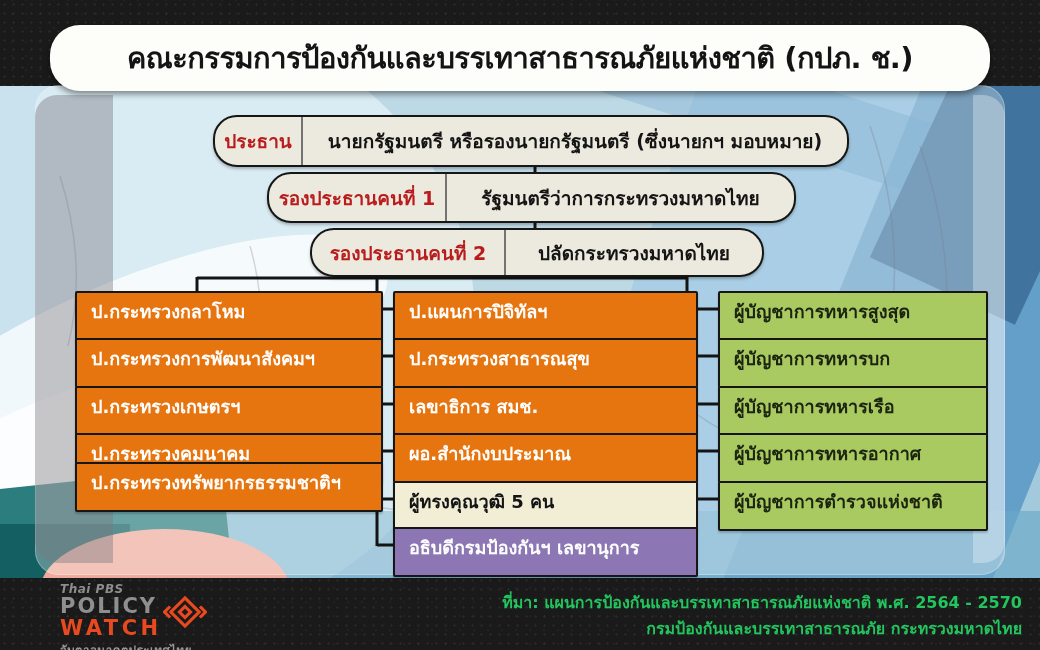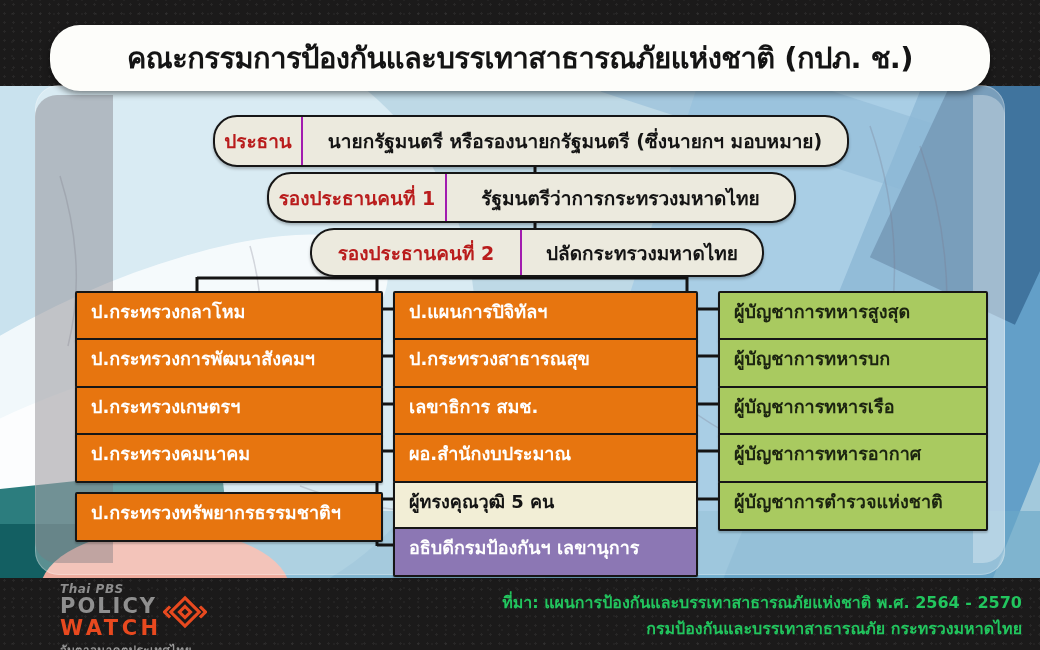--- a/index.html
+++ b/index.html
@@ -29,27 +29,27 @@
     box-shadow:0 3px 6px rgba(0,0,0,0.45);}
   #title-banner span{font-size:29px;font-weight:800;color:#141414;letter-spacing:-0.5px;white-space:nowrap;}
   
   #connectors{left:0;top:0;width:1040px;height:650px;pointer-events:none;}
   
   .row-box{background:#eceade;border:2px solid #161616;border-radius:24px;
     display:flex;align-items:stretch;box-shadow:0 2px 3px rgba(0,0,0,0.25);}
   .row-box .lbl{display:flex;align-items:center;justify-content:center;
     font-weight:800;font-size:19px;color:#b91c1c;white-space:nowrap;}
   .row-box .val{display:flex;align-items:center;justify-content:center;flex:1;
-    border-left:2px solid #a21caf;font-weight:800;font-size:19px;color:#141414;white-space:nowrap;}
+    border-left:2px solid #737373;font-weight:800;font-size:19px;color:#141414;white-space:nowrap;}
   #row-chair{left:213px;top:115px;width:632px;height:48px;}
   #row-chair .lbl{width:86px;}
   #row-vice1{left:267px;top:172px;width:525px;height:47px;}
   #row-vice1 .lbl{width:176px;}
   #row-vice2{left:310px;top:228px;width:450px;height:45px;}
-  #row-vice2 .lbl{width:208px;}
+  #row-vice2 .lbl{width:192px;}
   
   .mbox{border:2px solid #161616;border-radius:2px;display:flex;align-items:center;
     padding:0 8px 10px 14px;font-weight:800;font-size:18px;white-space:nowrap;
     box-shadow:0 2px 2px rgba(0,0,0,0.2);}
   .orange{background:#e7750f;color:#ffffff;}
   .green{background:#a9ca60;color:#1c2410;}
   .cream{background:#f2eed6;color:#141414;}
   .purple{background:#8c77b4;color:#ffffff;}
   .col-left{left:75px;width:282px;height:36px;}
   .col-mid{left:393px;width:279px;height:36px;}
@@ -131,21 +131,21 @@
 </div>
 <div id="row-vice2" class="row-box abs">
   <div class="lbl">รองประธานคนที่ 2</div>
   <div class="val">ปลัดกระทรวงมหาดไทย</div>
 </div>
 
 <div class="mbox orange col-left abs" style="top:291px">ป.กระทรวงกลาโหม</div>
 <div class="mbox orange col-left abs" style="top:338px">ป.กระทรวงการพัฒนาสังคมฯ</div>
 <div class="mbox orange col-left abs" style="top:386px">ป.กระทรวงเกษตรฯ</div>
 <div class="mbox orange col-left abs" style="top:433px">ป.กระทรวงคมนาคม</div>
-<div class="mbox orange col-left abs" style="top:492px">ป.กระทรวงทรัพยากรธรรมชาติฯ</div>
+<div class="mbox orange col-left abs" style="top:462px">ป.กระทรวงทรัพยากรธรรมชาติฯ</div>
 
 <div class="mbox orange col-mid abs" style="top:291px">ป.แผนการปิจิทัลฯ</div>
 <div class="mbox orange col-mid abs" style="top:338px">ป.กระทรวงสาธารณสุข</div>
 <div class="mbox orange col-mid abs" style="top:386px">เลขาธิการ สมช.</div>
 <div class="mbox orange col-mid abs" style="top:433px">ผอ.สำนักงบประมาณ</div>
 <div class="mbox cream col-mid abs" style="top:481px">ผู้ทรงคุณวุฒิ 5 คน</div>
 <div class="mbox purple col-mid abs" style="top:527px">อธิบดีกรมป้องกันฯ เลขานุการ</div>
 
 <div class="mbox green col-right abs" style="top:291px">ผู้บัญชาการทหารสูงสุด</div>
 <div class="mbox green col-right abs" style="top:338px">ผู้บัญชาการทหารบก</div>

